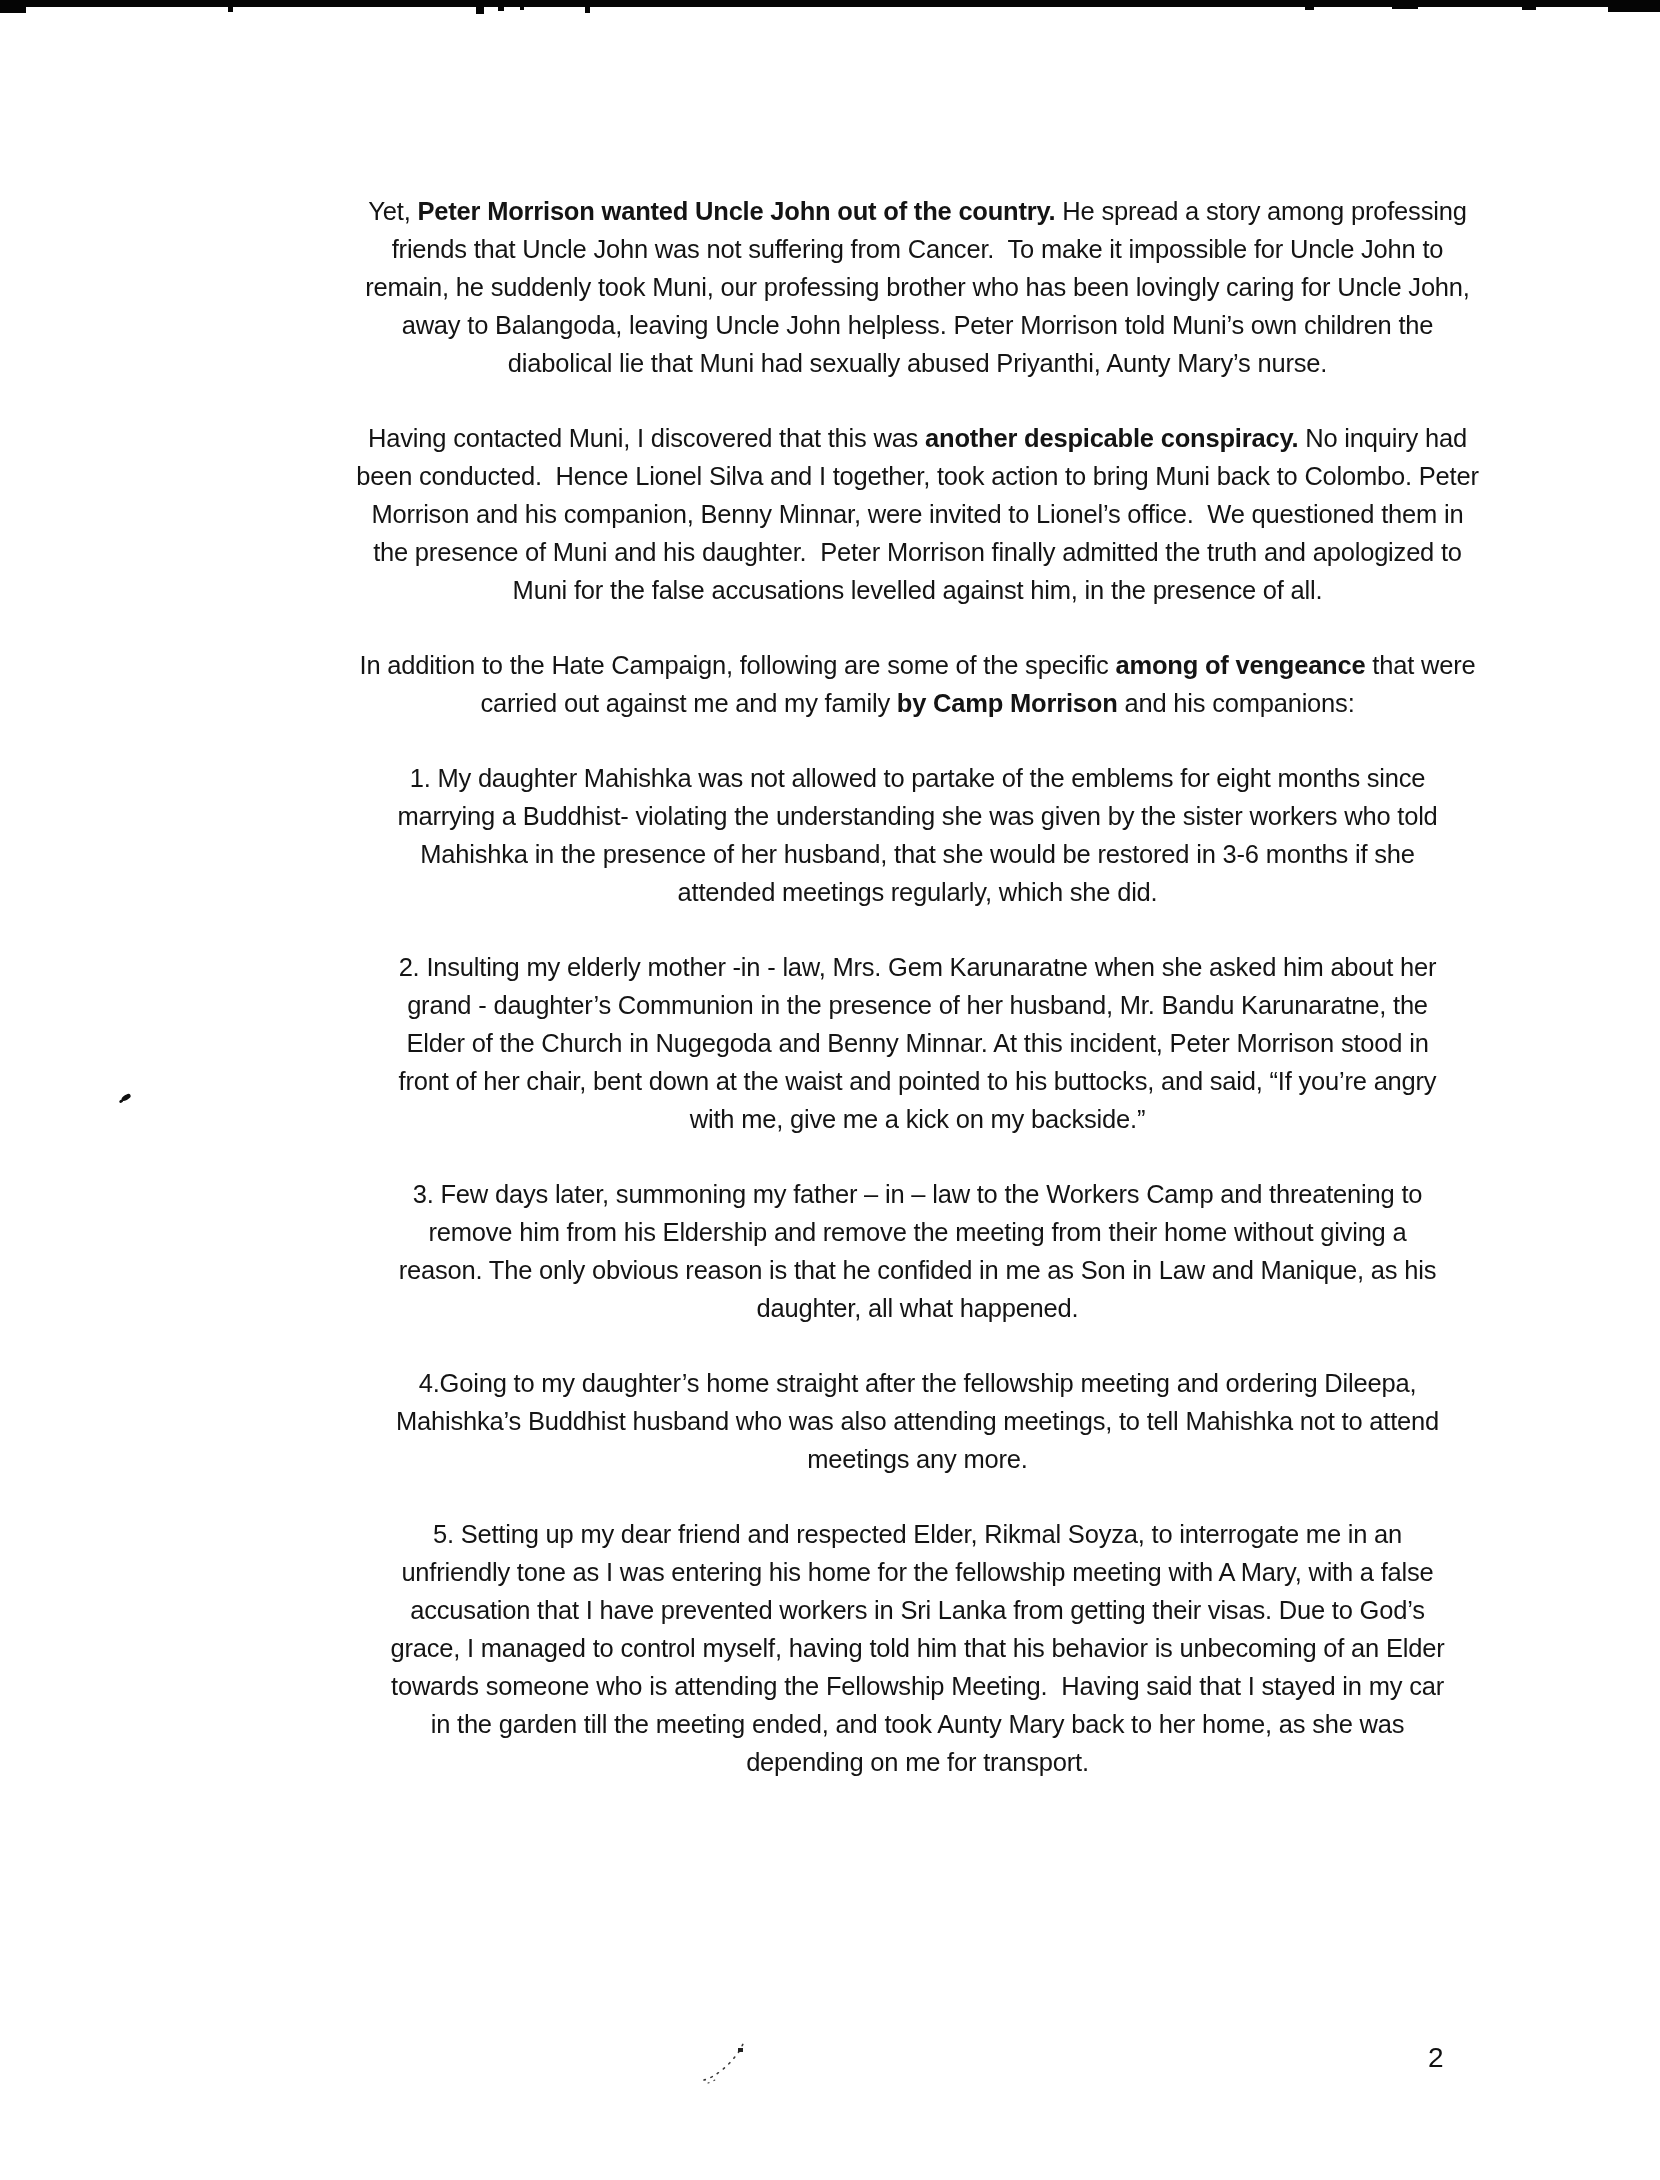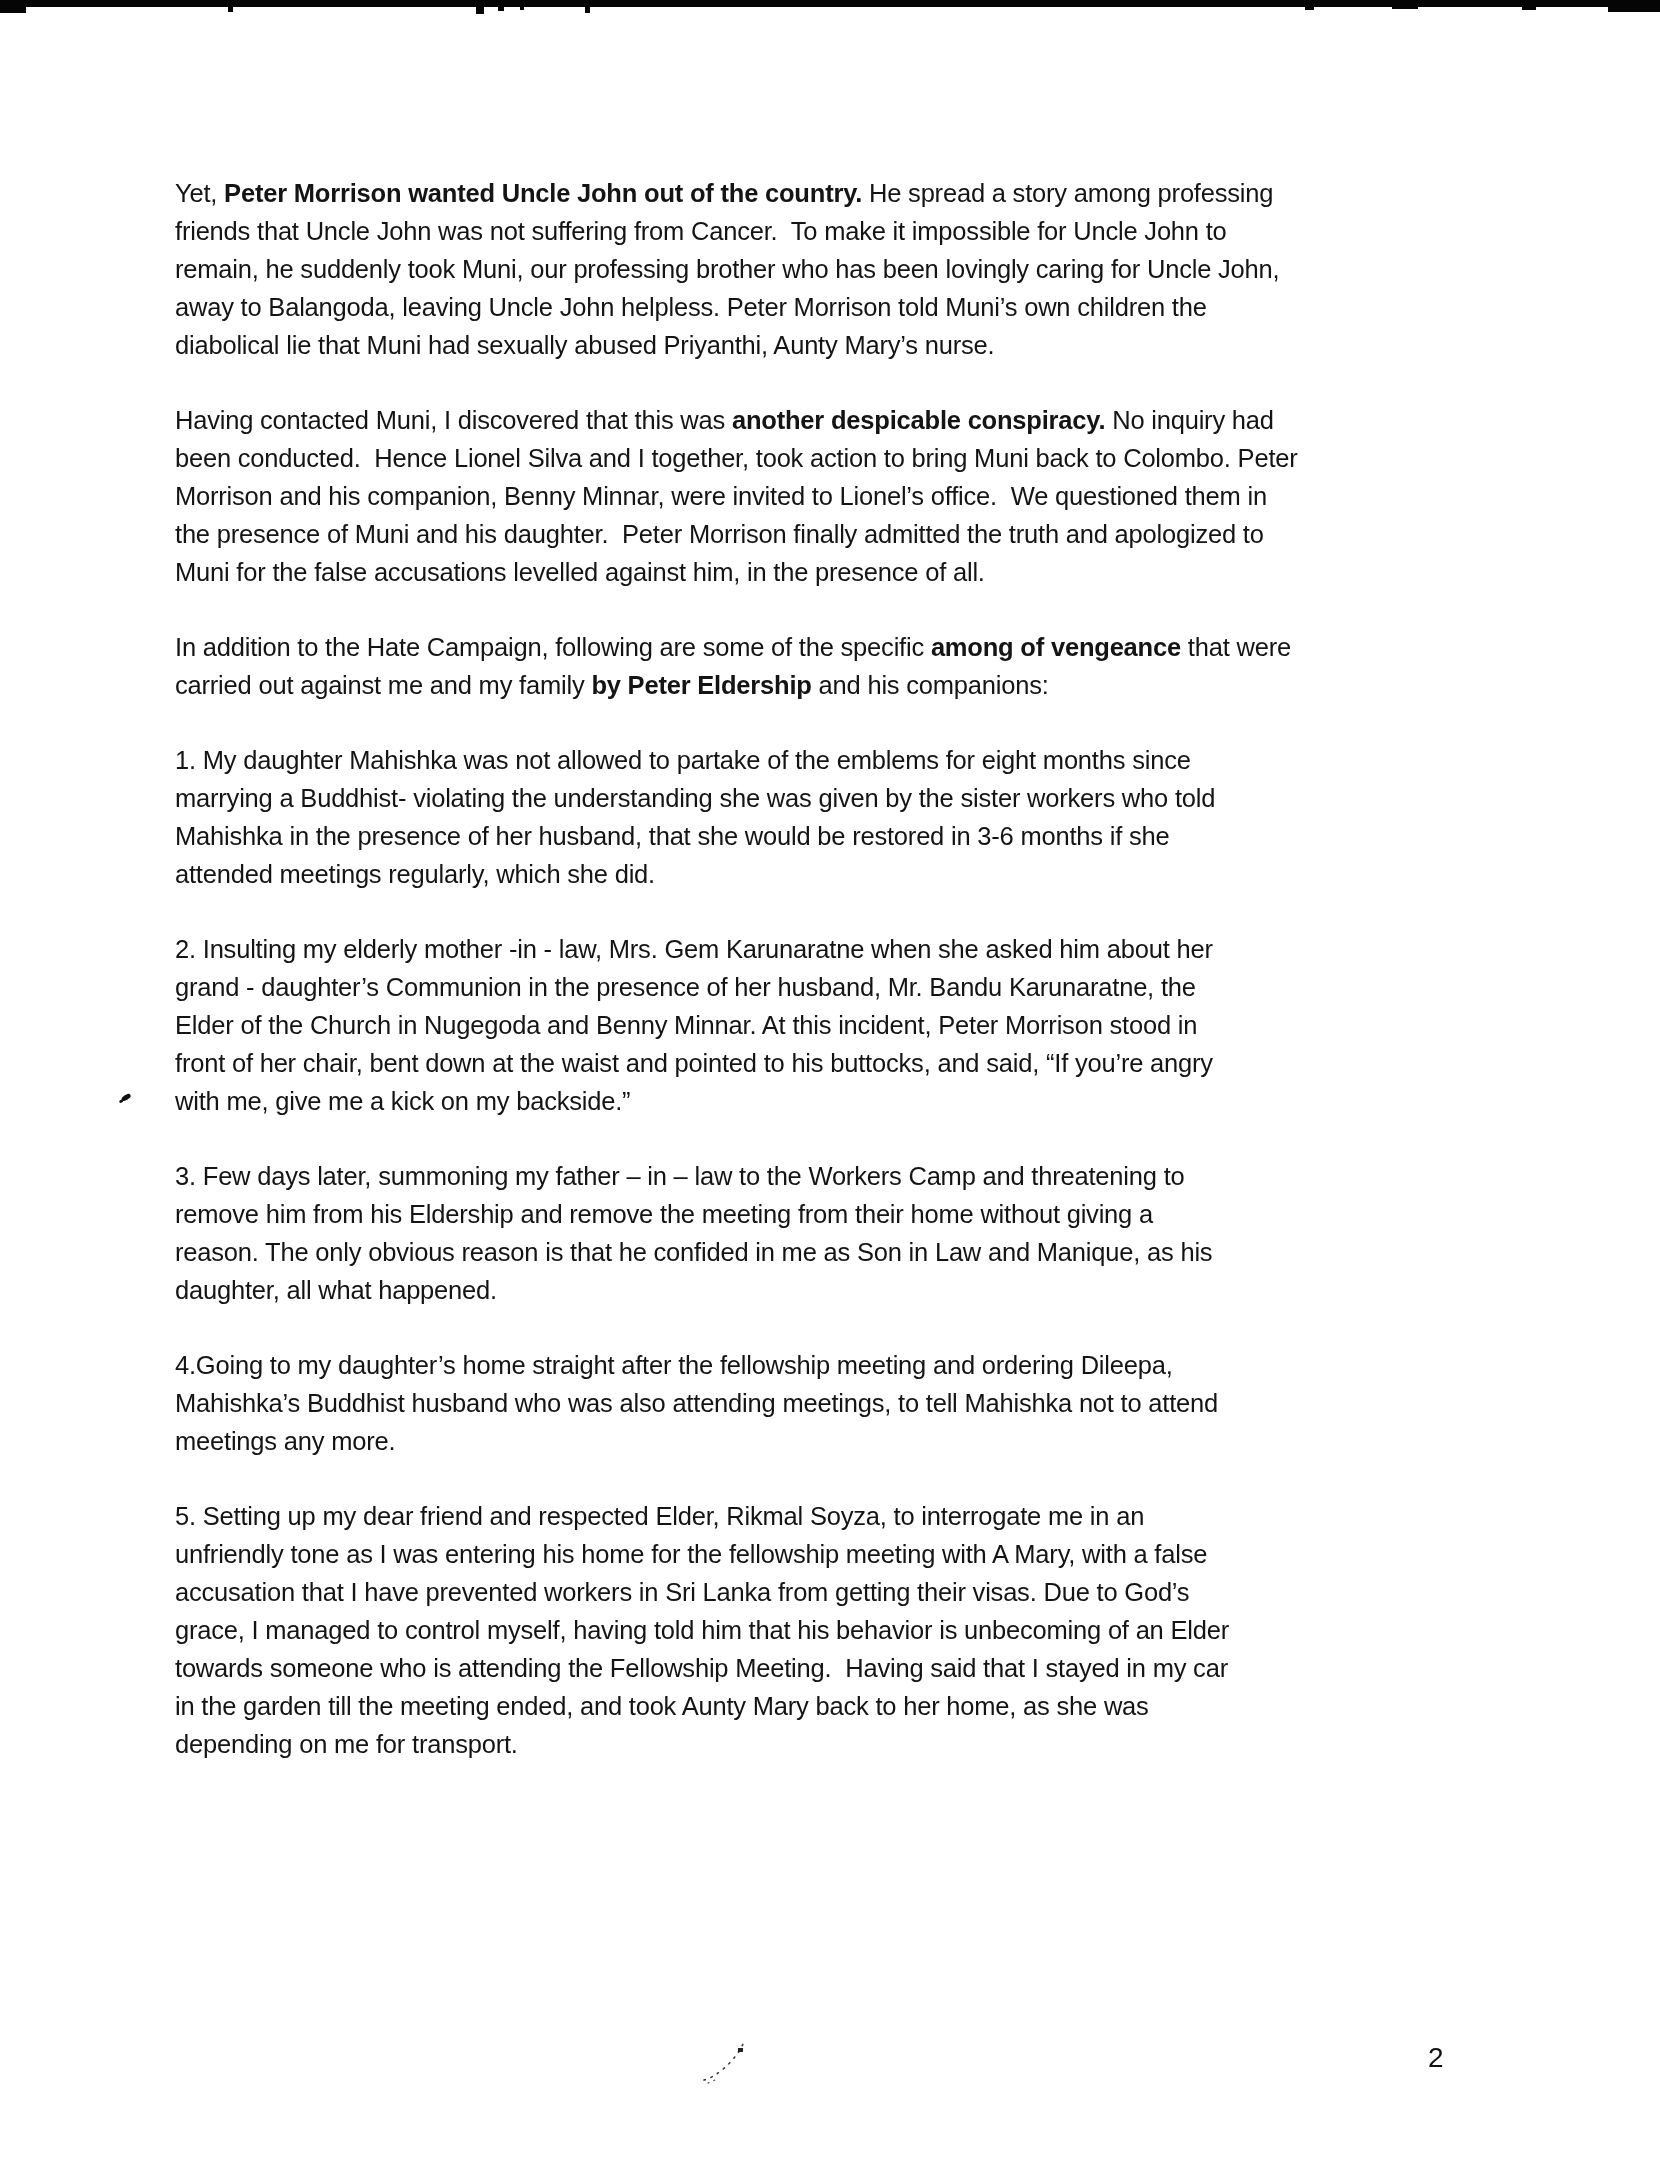--- a/index.html
+++ b/index.html
@@ -34,23 +34,24 @@
   .tick-e { left: 520px; top: 0; width: 4px;  height: 10px; }
   .tick-f { left: 585px; top: 0; width: 5px;  height: 13px; }
   .tick-g { left: 1305px; top: 0; width: 9px; height: 10px; }
   .tick-h { left: 1392px; top: 0; width: 26px; height: 9px; }
   .tick-i { left: 1522px; top: 0; width: 14px; height: 10px; }
   .tick-j { left: 1608px; top: 0; width: 52px; height: 12px; }
 
   
   .doc-body {
     position: absolute;
-    top: 174px;
+    top: 192px;
     left: 0;
     right: 0;
+    text-align: center;
   }
   .para {
     white-space: pre;
     font-size: 25.5px;
     line-height: 38px;
     letter-spacing: -0.2px;
     margin: 0 0 37px 175px;
     color: #141414;
   }
   .para.indent { }
@@ -118,21 +119,21 @@
 friends that Uncle John was not suffering from Cancer.  To make it impossible for Uncle John to
 remain, he suddenly took Muni, our professing brother who has been lovingly caring for Uncle John,
 away to Balangoda, leaving Uncle John helpless. Peter Morrison told Muni’s own children the
 diabolical lie that Muni had sexually abused Priyanthi, Aunty Mary’s nurse.</span></div>
       <div class="para"><span>Having contacted Muni, I discovered that this was </span><span class="b">another despicable conspiracy.</span><span> No inquiry had
 been conducted.  Hence Lionel Silva and I together, took action to bring Muni back to Colombo. Peter
 Morrison and his companion, Benny Minnar, were invited to Lionel’s office.  We questioned them in
 the presence of Muni and his daughter.  Peter Morrison finally admitted the truth and apologized to
 Muni for the false accusations levelled against him, in the presence of all.</span></div>
       <div class="para"><span>In addition to the Hate Campaign, following are some of the specific </span><span class="b">among of vengeance</span><span> that were
-carried out against me and my family </span><span class="b">by Peter Eldership</span><span> and his companions:</span></div>
+carried out against me and my family </span><span class="b">by Camp Morrison</span><span> and his companions:</span></div>
       <div class="para indent"><span>1. My daughter Mahishka was not allowed to partake of the emblems for eight months since
 marrying a Buddhist- violating the understanding she was given by the sister workers who told
 Mahishka in the presence of her husband, that she would be restored in 3-6 months if she
 attended meetings regularly, which she did.</span></div>
       <div class="para indent"><span>2. Insulting my elderly mother -in - law, Mrs. Gem Karunaratne when she asked him about her
 grand - daughter’s Communion in the presence of her husband, Mr. Bandu Karunaratne, the
 Elder of the Church in Nugegoda and Benny Minnar. At this incident, Peter Morrison stood in
 front of her chair, bent down at the waist and pointed to his buttocks, and said, “If you’re angry
 with me, give me a kick on my backside.”</span></div>
       <div class="para indent"><span>3. Few days later, summoning my father – in – law to the Workers Camp and threatening to

